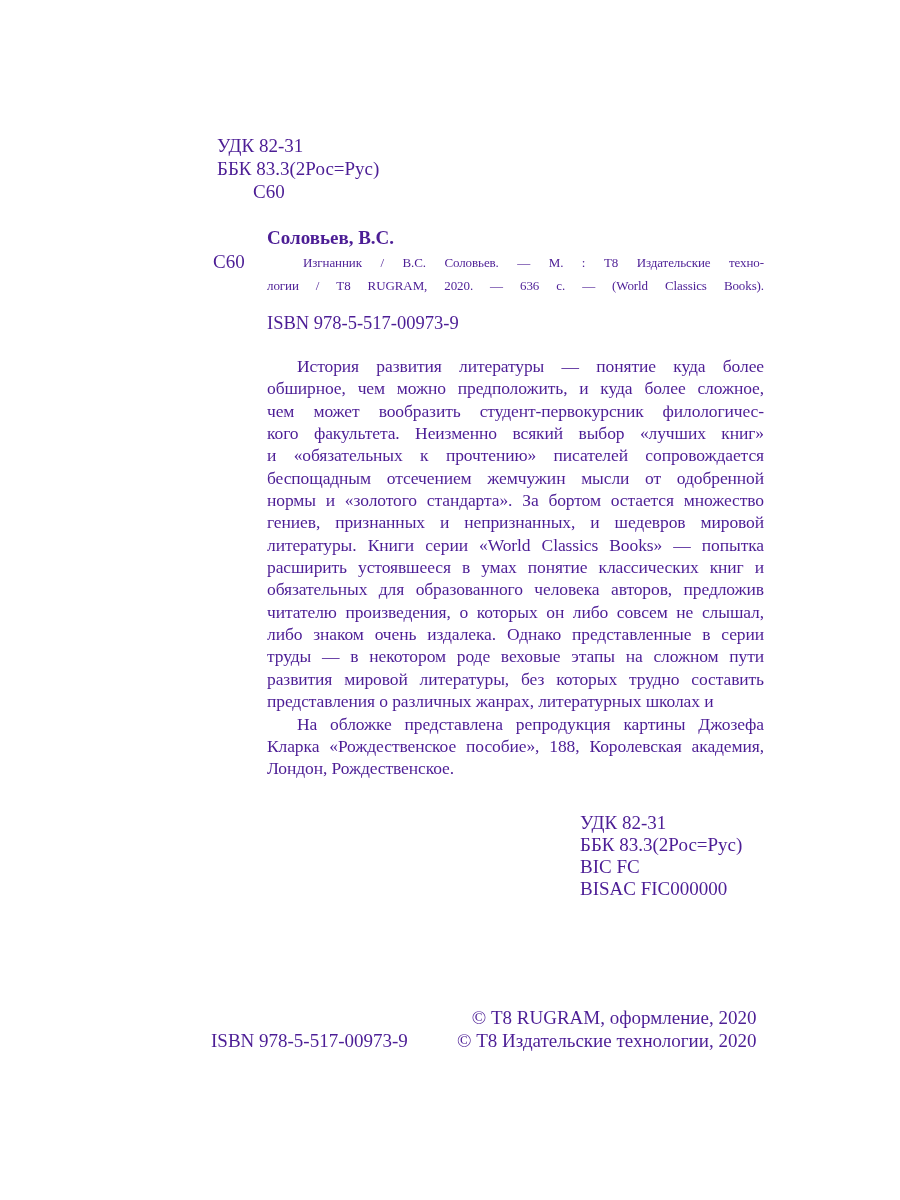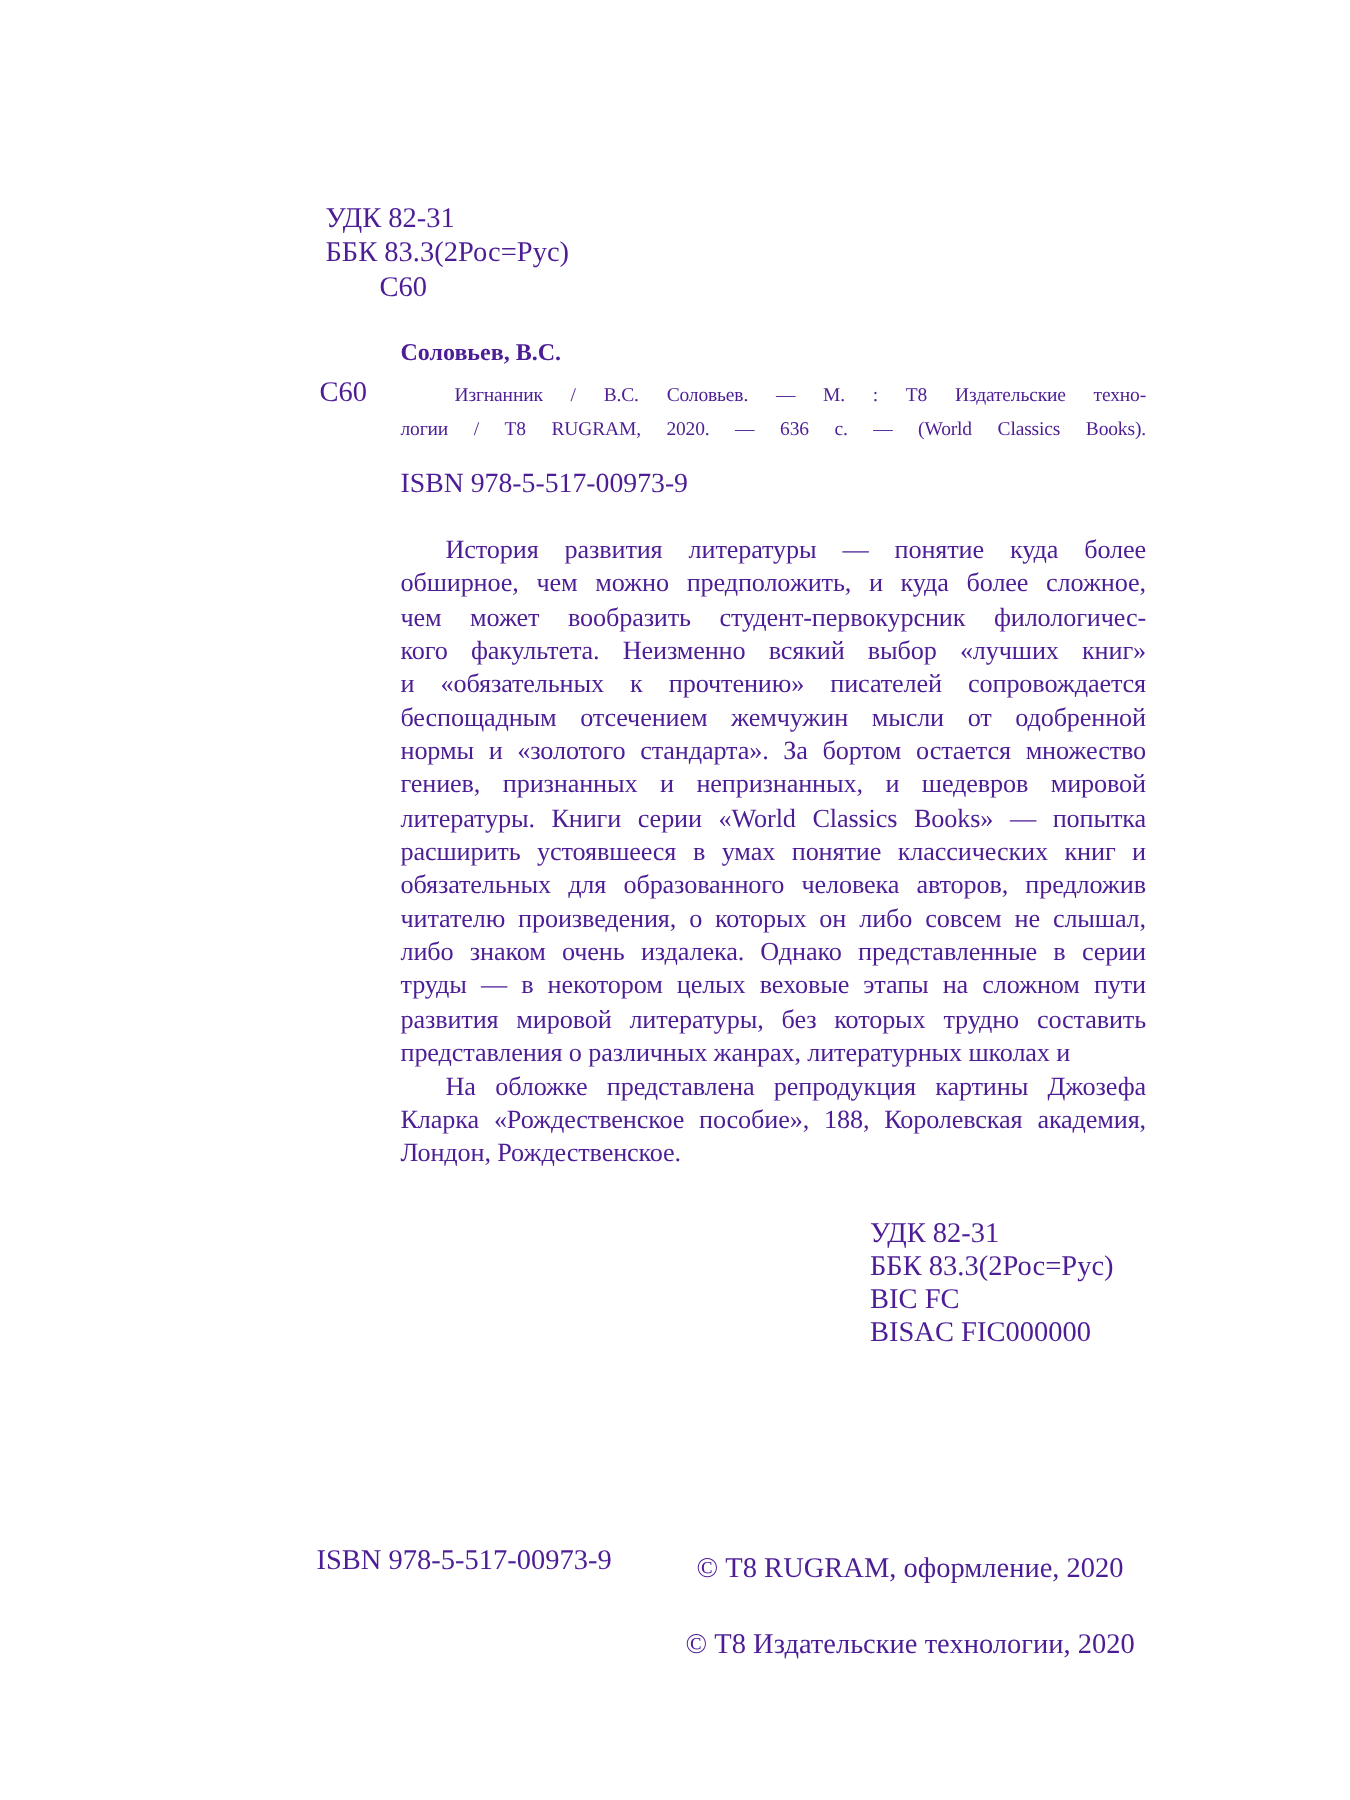--- a/index.html
+++ b/index.html
@@ -12,42 +12,42 @@
     color: #4c1d95;
     overflow: hidden;
   }
   .abs { position: absolute; }
 
   
   .codes { font-size: 19px; line-height: 23px; white-space: nowrap; }
   .codes .indent-c60 { margin-left: 36px; }
 
   
-  .author { font-size: 16px; font-weight: bold; white-space: nowrap; }
+  .author { font-size: 19px; font-weight: bold; white-space: nowrap; }
   .margin-code { font-size: 19px; white-space: nowrap; }
   .bib { width: 497px; font-size: 13px; line-height: 23px; letter-spacing: -0.1px; }
   .bib .tline { text-align: justify; text-align-last: justify; white-space: nowrap; }
   .bib .tline:first-child { text-indent: 36px; }
 
   .isbn-top { font-size: 18.5px; white-space: nowrap; }
 
   
   .annotation { width: 497px; font-size: 17.5px; line-height: 22.35px; letter-spacing: -0.1px; }
   .para .tline { text-align: justify; text-align-last: justify; white-space: nowrap; }
   .para .tline:first-child { text-indent: 30px; }
   .para .tline:last-child { text-align-last: left; }
 
   
   .codes-block { font-size: 19px; line-height: 22px; }
   .codes-block .tline { text-align: left; white-space: nowrap; }
 
   
   .footer-isbn { font-size: 19px; white-space: nowrap; }
   .copyright { font-size: 19px; line-height: 22.5px; }
-  .copyright .tline { text-align: center; white-space: nowrap; margin-top: 28px; }
+  .copyright .tline { text-align: right; white-space: nowrap; }
 </style>
 </head>
 <body>
 
 <div class="page">
 
   <div class="abs codes" style="left:217px; top:134px;">
     <div>УДК 82-31</div>
     <div>ББК 83.3(2Рос=Рус)</div>
     <div class="indent-c60">С60</div>
@@ -69,21 +69,21 @@
         <div class="tline">кого факультета. Неизменно всякий выбор «лучших книг»</div>
         <div class="tline">и «обязательных к прочтению» писателей сопровождается</div>
         <div class="tline">беспощадным отсечением жемчужин мысли от одобренной</div>
         <div class="tline">нормы и «золотого стандарта». За бортом остается множество</div>
         <div class="tline">гениев, признанных и непризнанных, и шедевров мировой</div>
         <div class="tline">литературы. Книги серии «World Classics Books» — попытка</div>
         <div class="tline">расширить устоявшееся в умах понятие классических книг и</div>
         <div class="tline">обязательных для образованного человека авторов, предложив</div>
         <div class="tline">читателю произведения, о которых он либо совсем не слышал,</div>
         <div class="tline">либо знаком очень издалека. Однако представленные в серии</div>
-        <div class="tline">труды — в некотором целых веховые этапы на сложном пути</div>
+        <div class="tline">труды — в некотором роде веховые этапы на сложном пути</div>
         <div class="tline">развития мировой литературы, без которых трудно составить</div>
         <div class="tline">представления о различных жанрах, литературных школах и</div>
       </div>
     <div class="para">
         <div class="tline">На обложке представлена репродукция картины Джозефа</div>
         <div class="tline">Кларка «Рождественское пособие», 188, Королевская академия,</div>
         <div class="tline">Лондон, Рождественское.</div>
       </div>
   </div>
 

